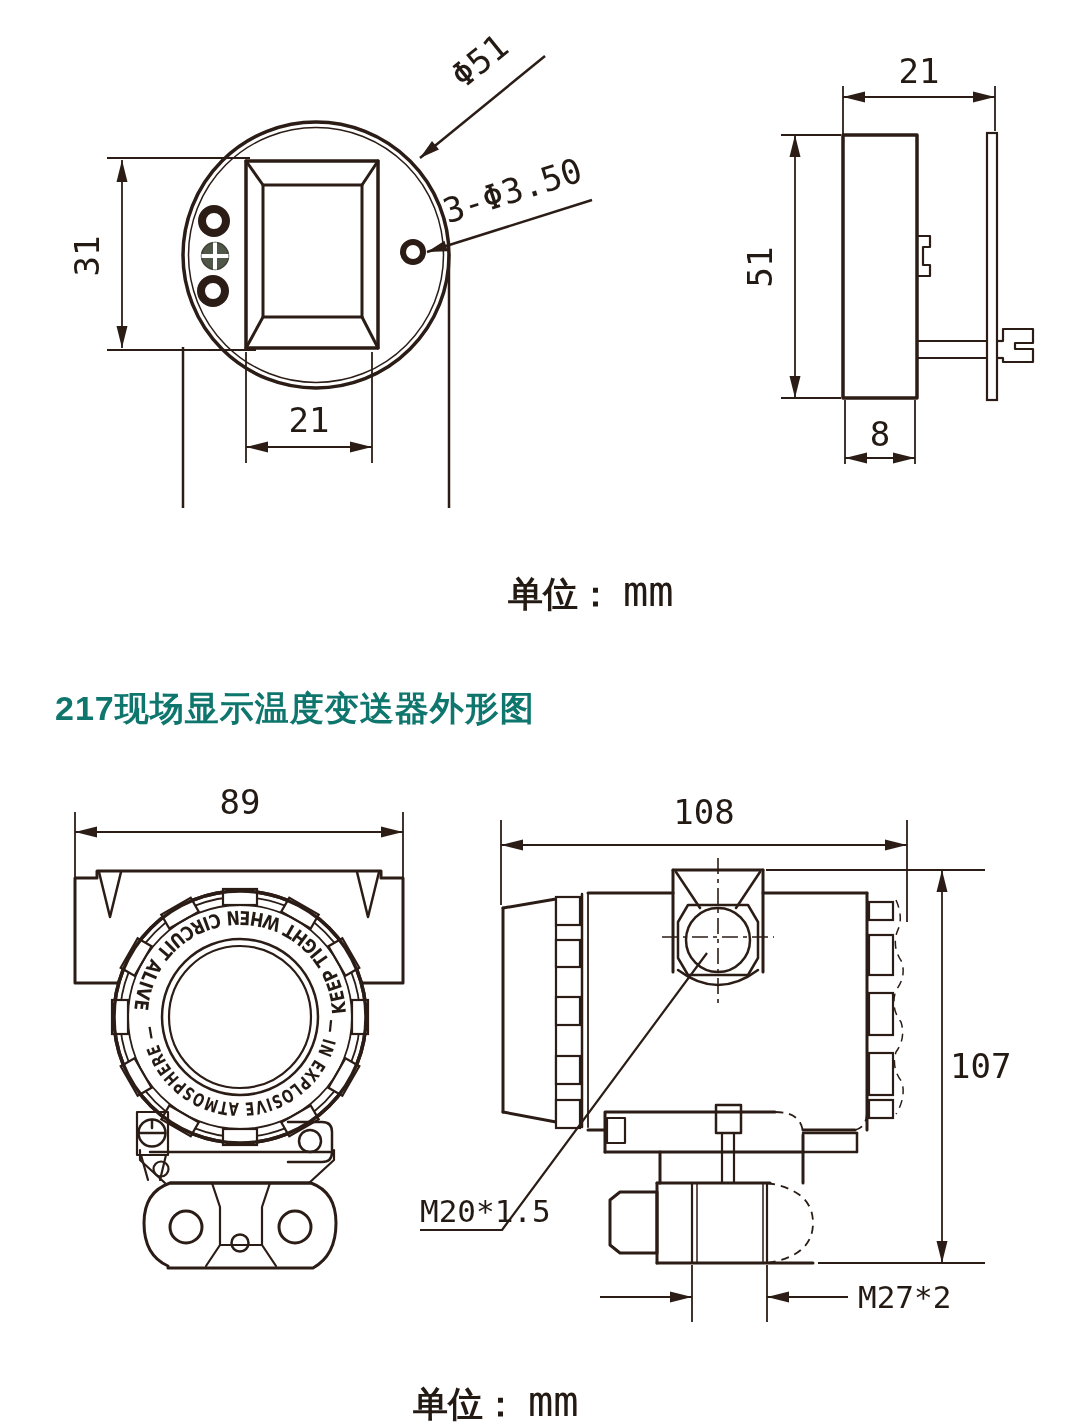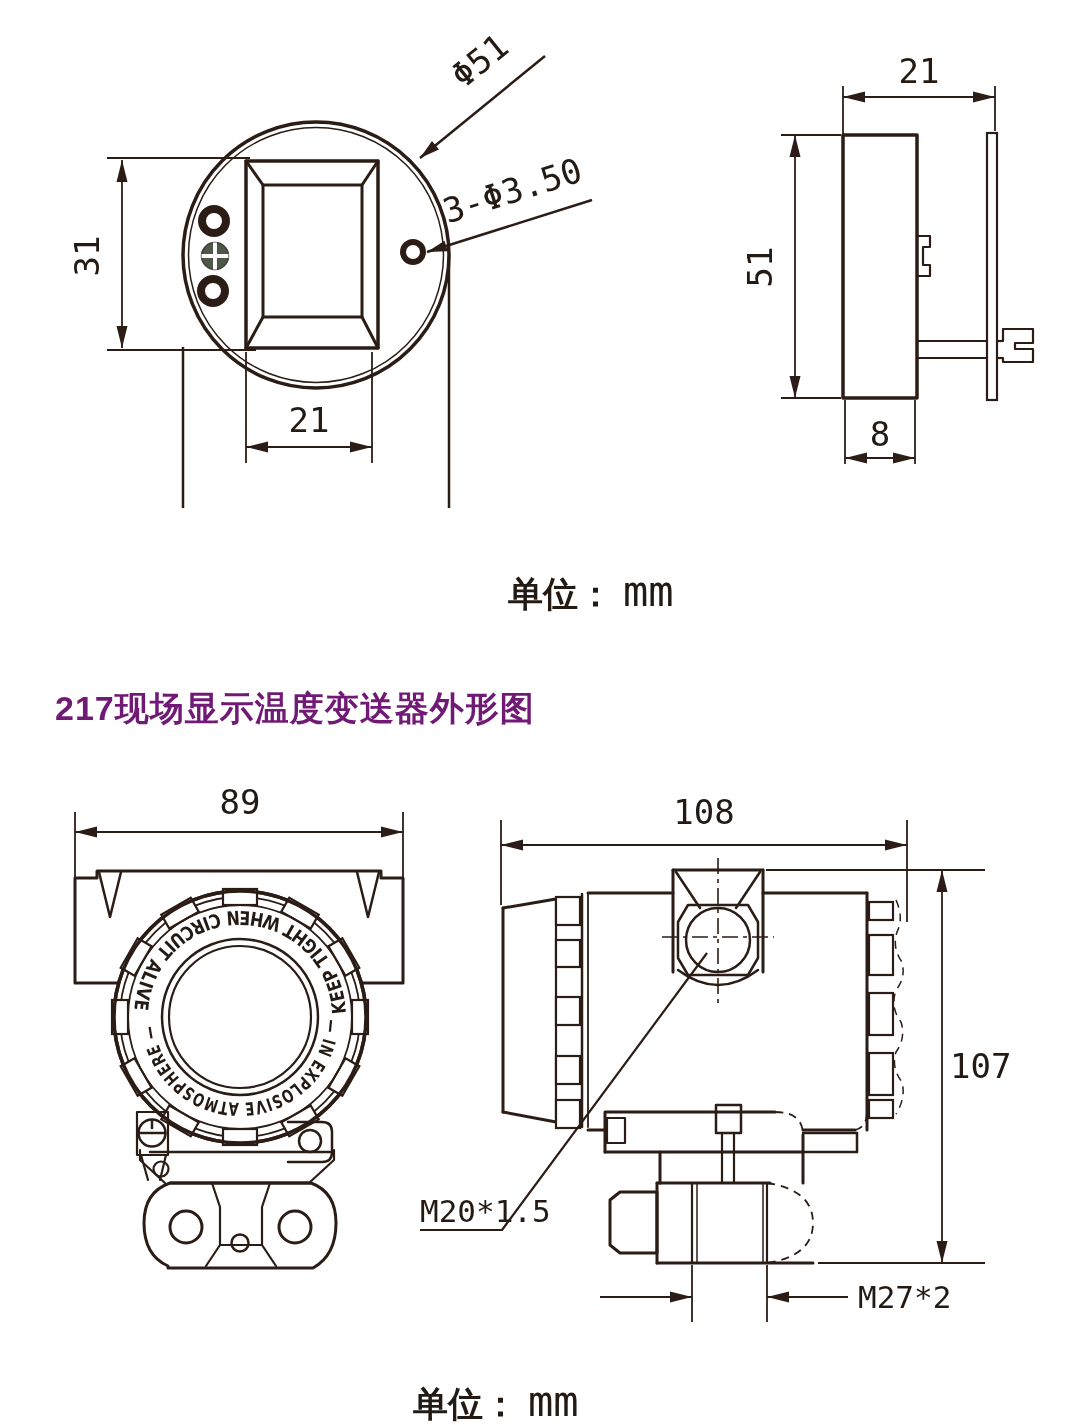--- a/index.html
+++ b/index.html
@@ -10,21 +10,21 @@
   .sq{stroke-linecap:butt;}
   .w35{stroke-width:3.5} .w30{stroke-width:3} .w25{stroke-width:2.5}
   .w22{stroke-width:2.2} .w18{stroke-width:1.8} .w15{stroke-width:1.5}
   .wfill{fill:#ffffff;stroke:#2b1d16;}
   .dash{stroke-dasharray:8 6;stroke-linecap:butt;}
   .dashdot{stroke-dasharray:16 5 4 5;stroke-width:1.6;stroke-linecap:butt;}
   .arr{fill:#2b1d16;stroke:none;}
   .dim{font-family:"DejaVu Sans Mono","Liberation Mono",monospace;font-size:34px;fill:#241a14;}
   .dimS{font-family:"DejaVu Sans Mono","Liberation Mono",monospace;font-size:31px;fill:#241a14;}
   .ring{font-family:"DejaVu Sans","Liberation Sans",sans-serif;font-weight:600;fill:#241a14;letter-spacing:1px;}
-  .title{position:absolute;left:55px;top:686px;font-size:34px;font-weight:bold;color:#701a75;letter-spacing:1px;}
+  .title{position:absolute;left:55px;top:686px;font-size:34px;font-weight:bold;color:#0f766e;letter-spacing:1px;}
   .unit{position:absolute;display:flex;align-items:baseline;color:#241a14;}
   .unit .zh{font-size:35px;font-weight:600;margin-top:44px;}
   .unit .val{font-family:"DejaVu Sans Mono","Liberation Mono",monospace;font-size:42px;font-weight:500;margin-left:10px;}
   #unit-top{left:508px;top:527px;}
   #unit-bottom{left:413px;top:1337px;}
 </style>
 </head>
 <body>
 
 <div id="page">

